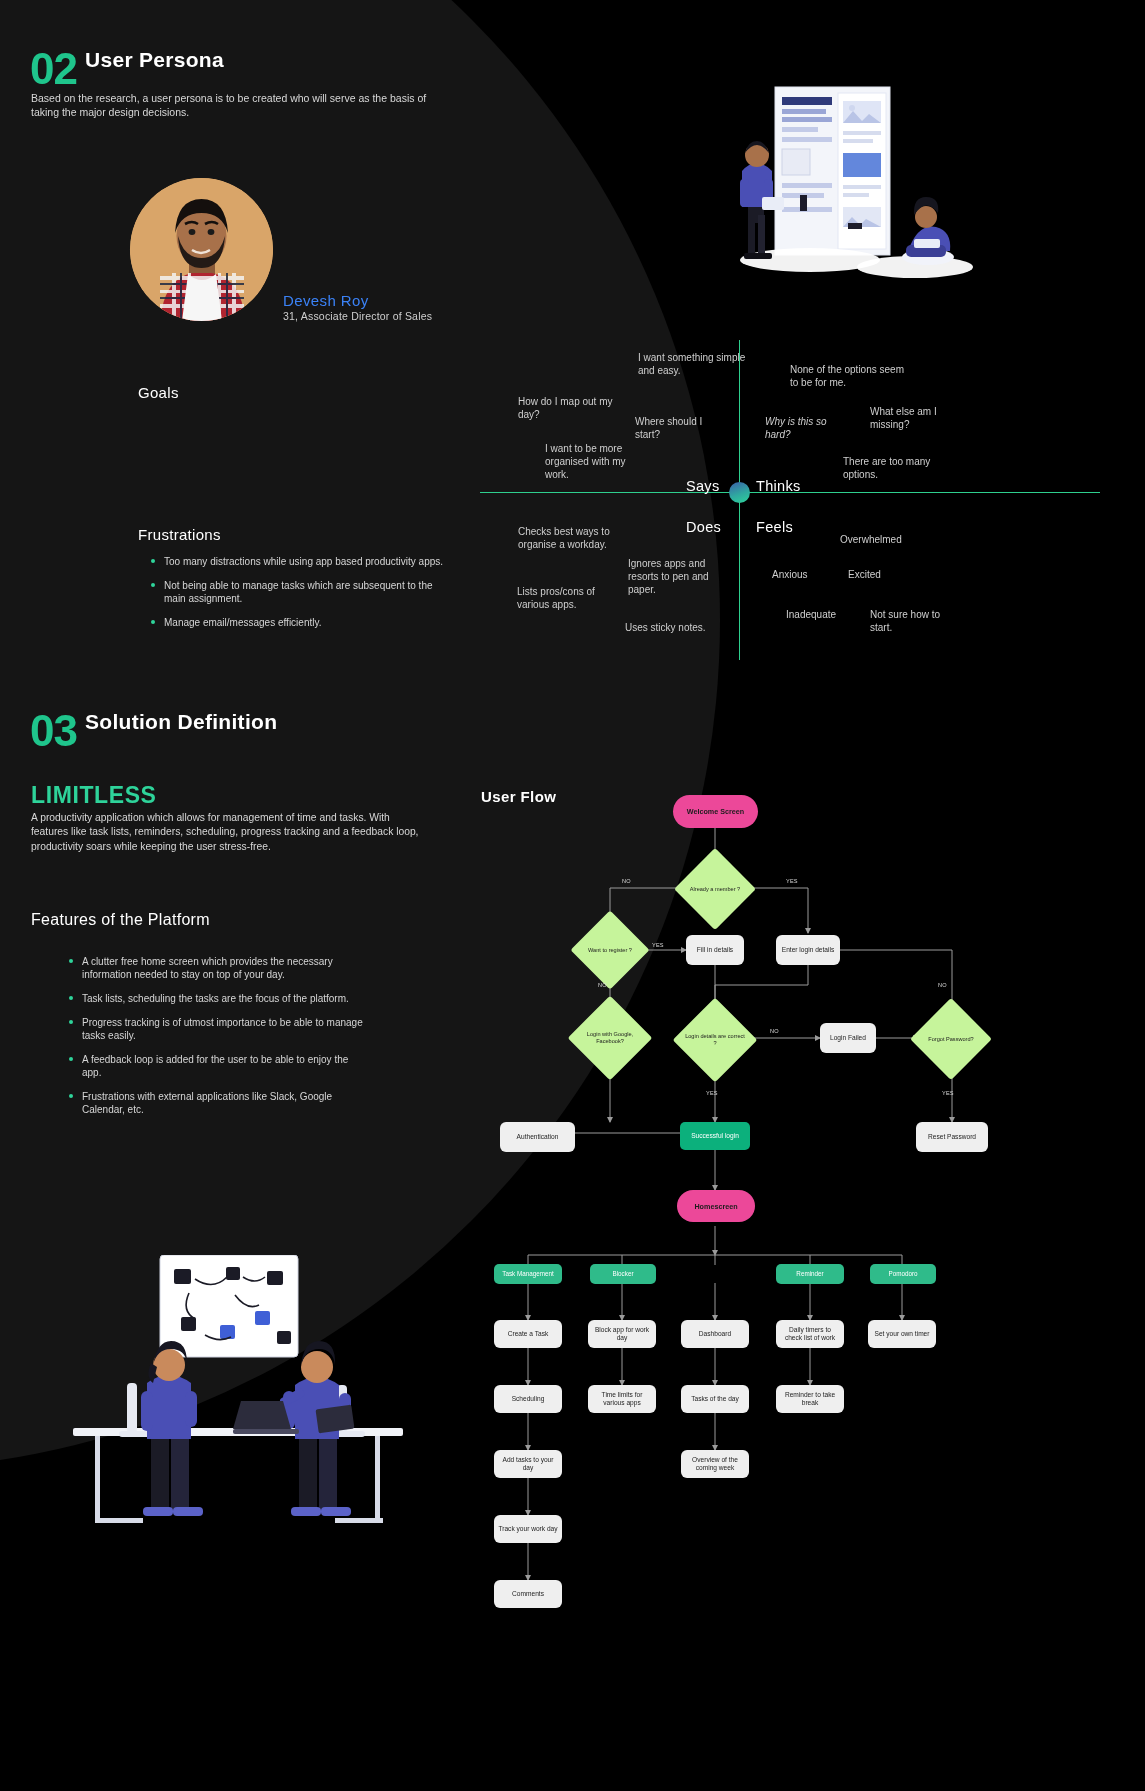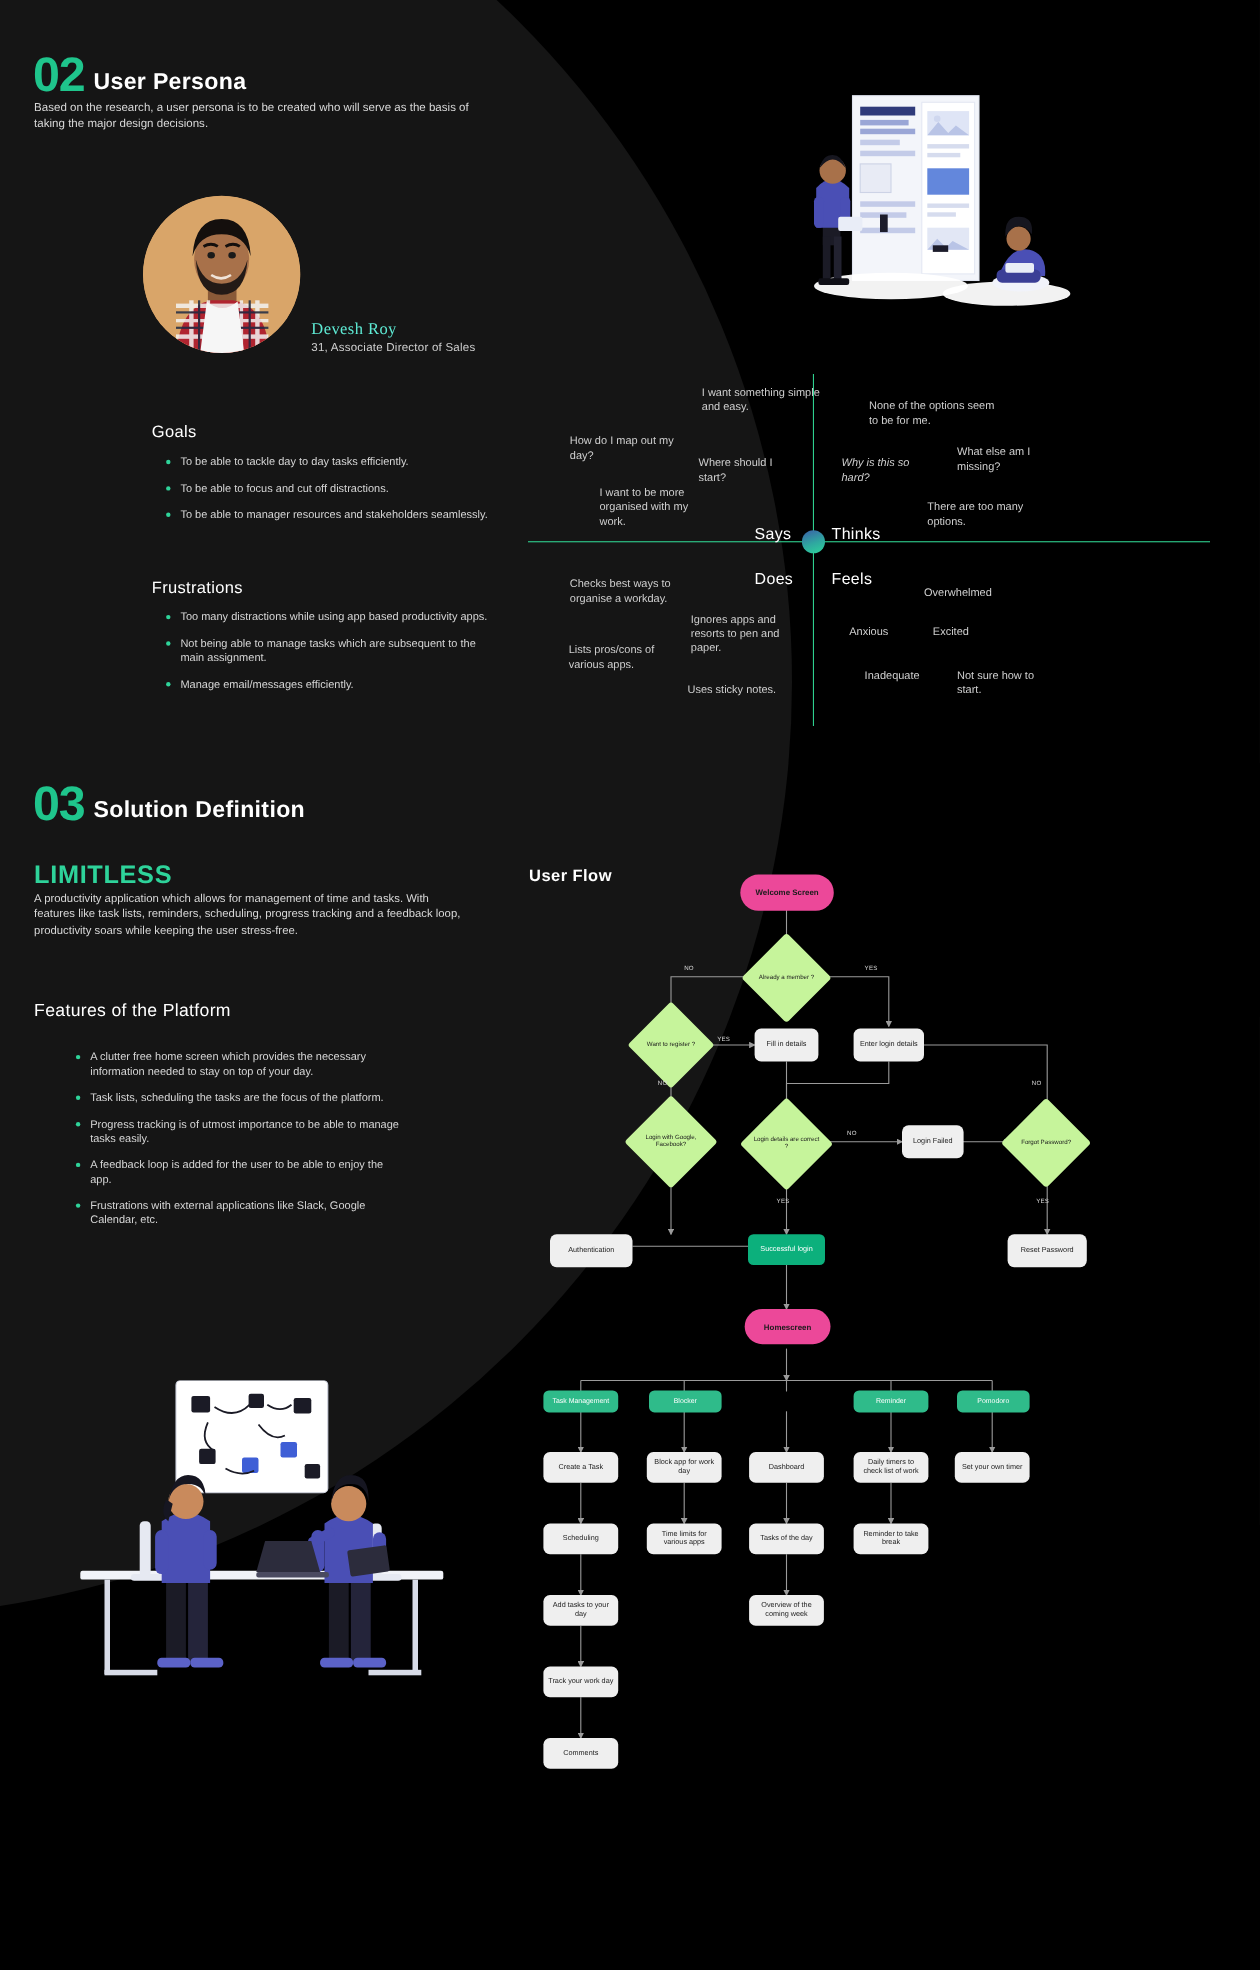--- a/index.html
+++ b/index.html
@@ -23,21 +23,21 @@
     left: -980px;
     top: -230px;
     width: 1700px;
     height: 1700px;
     border-radius: 50%;
     background: #151515;
     z-index: 0;
   }
 
   
-  .sec-head { position: absolute; display: flex; align-items: flex-end; }
+  .sec-head { position: absolute; display: flex; }
   .sec-num {
     color: #1fc58c;
     font-size: 44px;
     font-weight: bold;
     letter-spacing: -1px;
     line-height: 0.95;
   }
   .sec-title {
     color: #ffffff;
     font-size: 21px;
@@ -59,24 +59,23 @@
     position: absolute;
     left: 130px; top: 178px;
     width: 143px; height: 143px;
     border-radius: 50%;
     overflow: hidden;
     background: #d9a569;
   }
   .persona-name {
     position: absolute;
     left: 283px; top: 292px;
-    color: #5eead4;
+    color: #3b82f6;
     font-size: 15px;
     letter-spacing: 0.4px;
-    font-family: Liberation Serif, serif;
   }
   .persona-role {
     position: absolute;
     left: 283px; top: 310px;
     color: #cfcfcf;
     font-size: 10.5px;
     letter-spacing: 0.2px;
   }
 
   
@@ -307,25 +306,20 @@
       <ellipse cx="81" cy="54" rx="3.4" ry="3" fill="#1a1a1a"></ellipse>
       <path d="M55 46 q7 -4 13 0" stroke="#140f0d" stroke-width="2.6" fill="none"></path>
       <path d="M75 46 q7 -4 13 0" stroke="#140f0d" stroke-width="2.6" fill="none"></path>
       <path d="M62 72 q9 6 18 0" stroke="#f0e3d8" stroke-width="2.4" fill="none"></path>
     </svg>
   </div>
   <div class="persona-name">Devesh Roy</div>
   <div class="persona-role">31, Associate Director of Sales</div>
 
   <div class="blk-title" style="left:138px; top:384px;">Goals</div>
-  <ul class="blk-list" style="left:150px; top:414px;">
-    <li>To be able to tackle day to day tasks efficiently.</li>
-    <li>To be able to focus and cut off distractions.</li>
-    <li>To be able to manager resources and stakeholders seamlessly.</li>
-  </ul>
 
   <div class="blk-title" style="left:138px; top:526px;">Frustrations</div>
   <ul class="blk-list" style="left:150px; top:555px;">
     <li>Too many distractions while using app based productivity apps.</li>
     <li>Not being able to manage tasks which are subsequent to the main assignment.</li>
     <li>Manage email/messages efficiently.</li>
   </ul>
 
   <div id="empathy">
     <div class="em-vline"></div>

